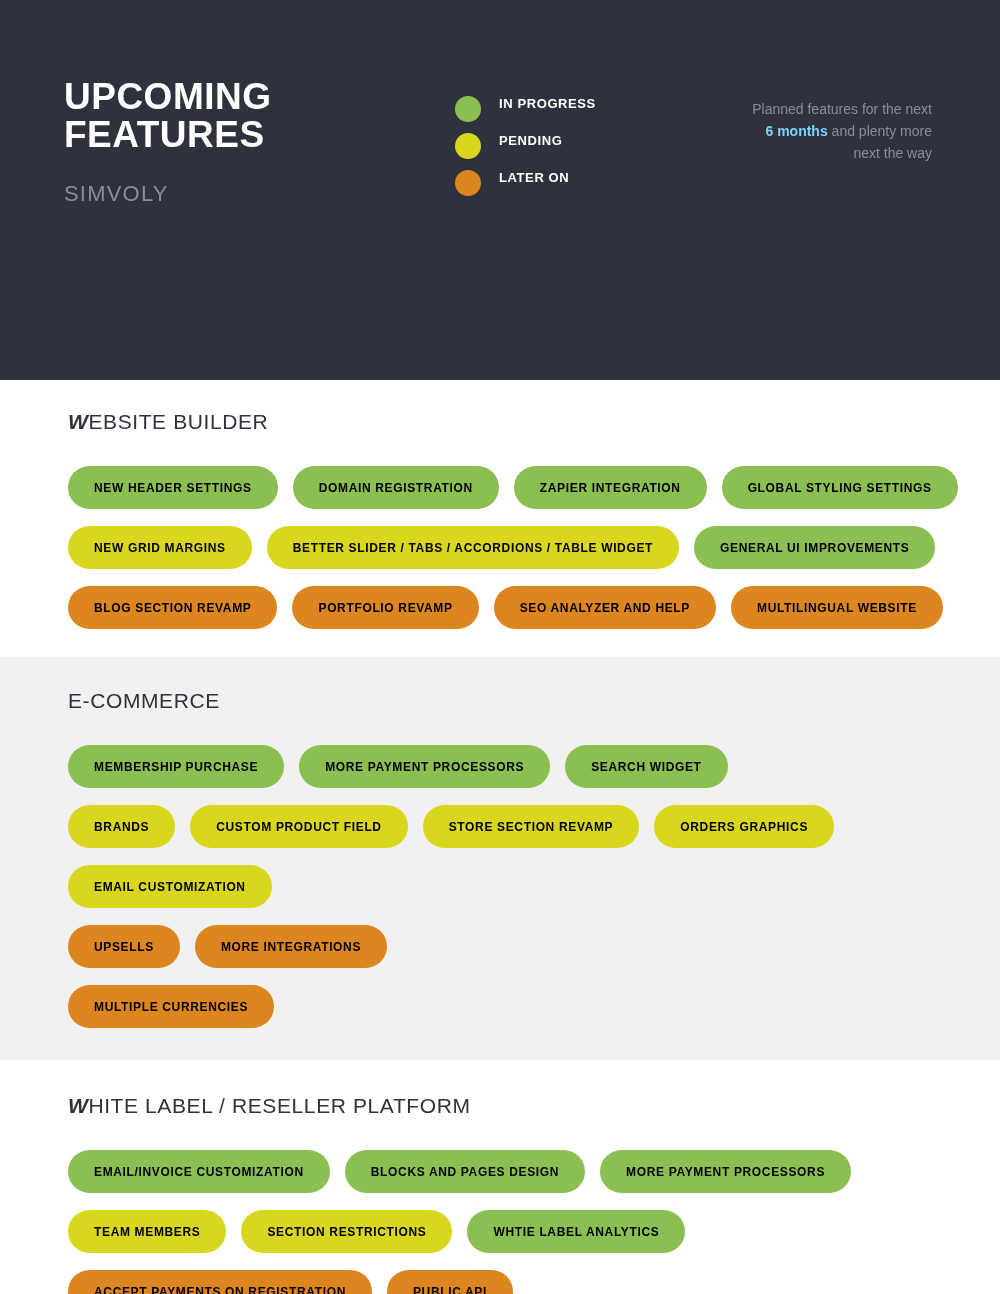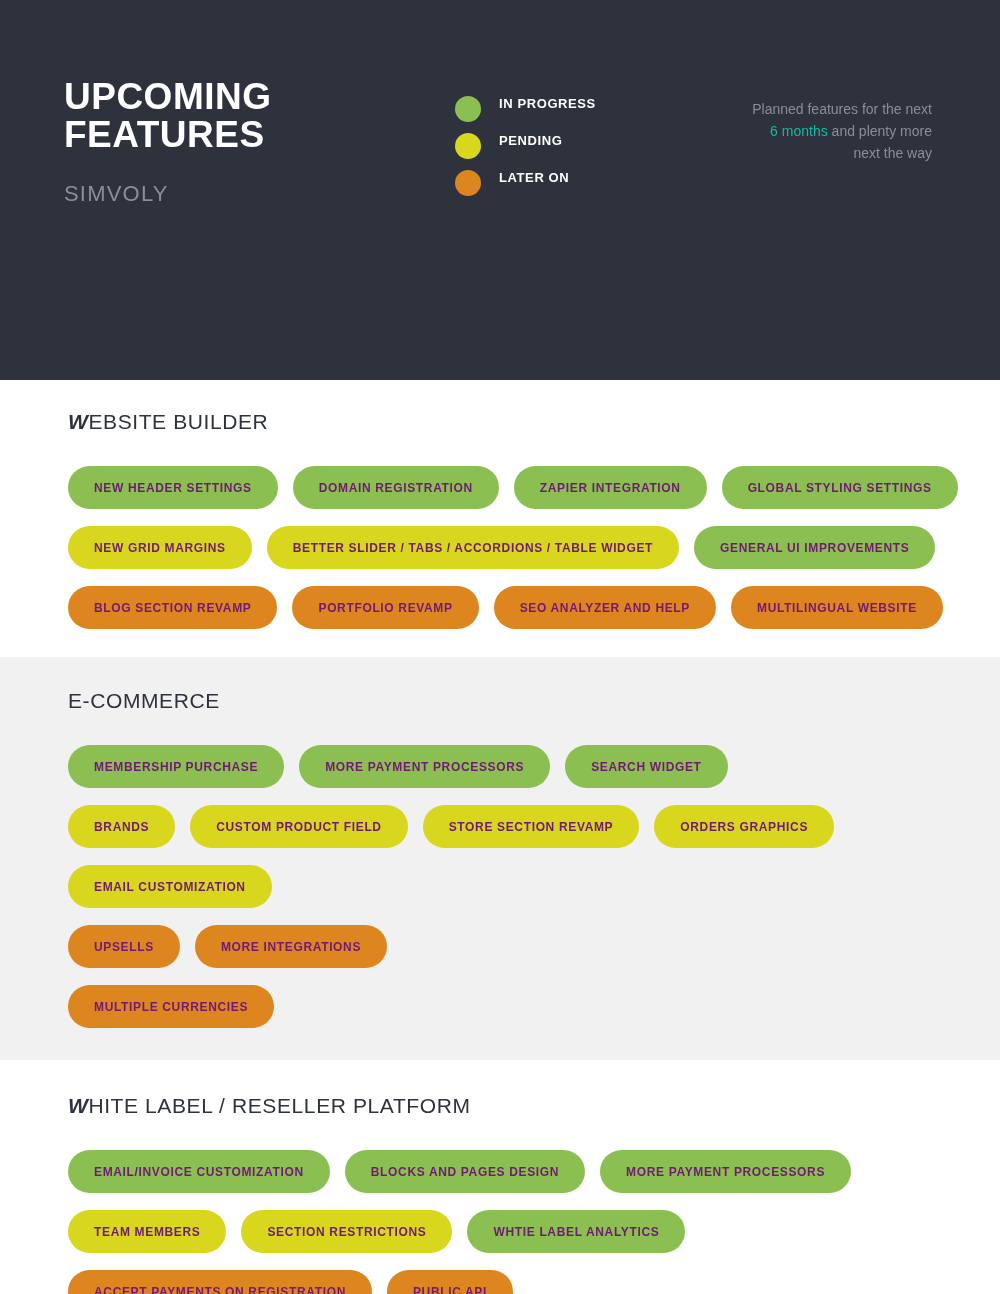--- a/index.html
+++ b/index.html
@@ -75,22 +75,22 @@
     position: absolute;
     right: 68px;
     top: 98px;
     width: 300px;
     text-align: right;
     color: #8b8e96;
     font-size: 14px;
     line-height: 1.58;
   }
   .header-note b {
-    color: #14b8a6;
-    font-weight: normal;
+    color: #7dd3fc;
+    font-weight: bold;
   }
 
   
   .section { padding: 0 68px; }
   .section.white { background: #ffffff; }
   .section.grey  { background: #f0f1f0; }
 
   .sec-wb { padding-top: 30px; padding-bottom: 28px; }
   .sec-ec { padding-top: 32px; padding-bottom: 32px; }
   .sec-wl { padding-top: 34px; padding-bottom: 40px; }
@@ -118,21 +118,21 @@
   .pill-row:last-child { margin-bottom: 0; }
 
   .pill {
     height: 43px;
     border-radius: 21.5px;
     display: inline-flex;
     align-items: center;
     justify-content: center;
     padding: 0 26px;
     margin-right: 15px;
-    color: #701a75;
+    color: #000000;
     font-size: 12px;
     font-weight: bold;
     letter-spacing: 0.65px;
     text-transform: uppercase;
     white-space: nowrap;
     flex: none;
   }
   .pill.green  { background: #8cbf51; }
   .pill.yellow { background: #d9d61e; }
   .pill.orange { background: #dd851f; }

